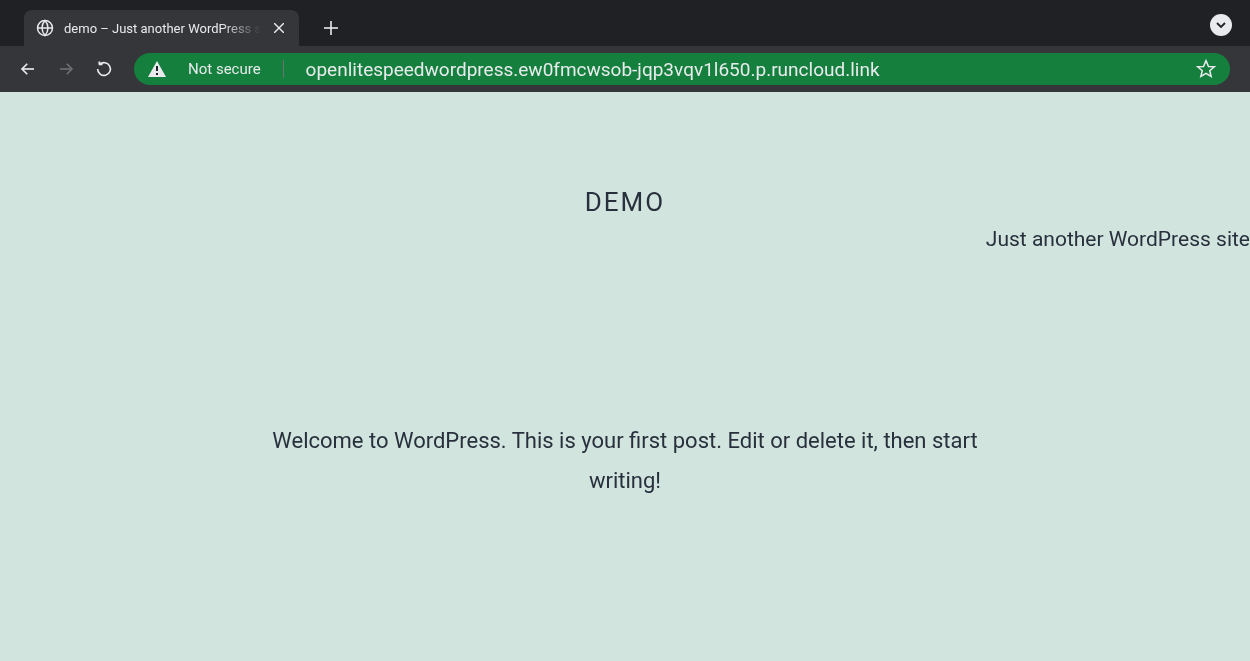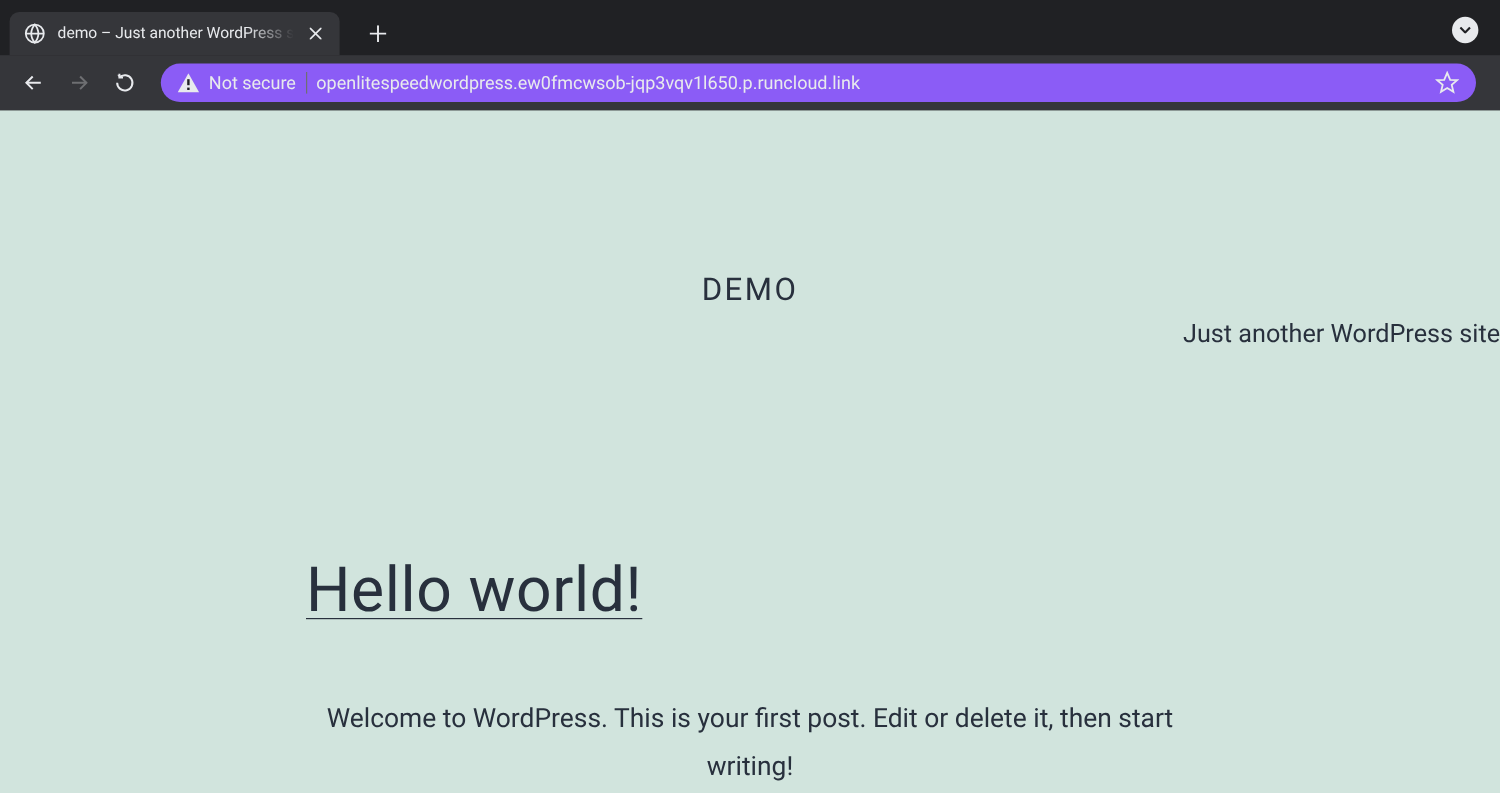--- a/index.html
+++ b/index.html
@@ -15,21 +15,21 @@
       overflow: hidden;
     }
     
     .browser-chrome {
       background: #202124;
     }
     .tab-bar {
       height: 46px;
       display: flex;
       align-items: flex-end;
-      padding: 8px 8px 0 8px;
+      padding: 8px 8px 0 24px;
       gap: 8px;
     }
     .tab {
       background: #35363a;
       height: 36px;
       min-width: 260px;
       border-radius: 8px 8px 0 0;
       display: flex;
       align-items: center;
       padding: 0 12px;
@@ -109,26 +109,26 @@
       cursor: pointer;
       border-radius: 50%;
     }
     .nav-button.disabled {
       color: #6e6f72;
       cursor: default;
     }
     .address-bar {
       flex: 1;
       height: 32px;
-      background: #8b5cf6;
+      background: #15803d;
       border-radius: 16px;
       display: flex;
       align-items: center;
       padding: 0 14px;
-      gap: 8px;
+      gap: 22px;
       margin-left: 8px;
       margin-right: 8px;
       justify-content: center;
     }
     .security-icon {
       display: flex;
       align-items: center;
       color: #e8eaed;
       flex-shrink: 0;
     }
@@ -138,21 +138,21 @@
       flex-shrink: 0;
     }
     .separator {
       width: 1px;
       height: 18px;
       background: #6e6f72;
       flex-shrink: 0;
     }
     .url-text {
       color: #e8eaed;
-      font-size: 15px;
+      font-size: 19px;
       overflow: hidden;
       white-space: nowrap;
       text-overflow: ellipsis;
       flex: 1;
     }
     .star-button {
       display: flex;
       align-items: center;
       justify-content: center;
       color: #e8eaed;
@@ -163,21 +163,20 @@
     
     .page-content {
       background: #d1e4dd;
       height: 569px;
       color: #28303d;
       overflow: hidden;
     }
     .site-header {
       text-align: center;
       padding-top: 95px;
-      margin-top: 40px;
     }
     .site-title {
       font-size: 26px;
       font-weight: 400;
       letter-spacing: 2px;
       color: #28303d;
     }
     .site-title a {
       color: #28303d;
       text-decoration: none;
@@ -292,18 +291,15 @@
 </div>
 
 <div class="page-content">
   <header class="site-header">
     <h1 class="site-title">
       <a href="#">DEMO</a>
     </h1>
     <p class="site-tagline">Just another WordPress site</p>
   </header>
   <article class="post">
-    <h2 class="post-title">
-      <a href="#">Hello world!</a>
-    </h2>
     <p class="post-body">Welcome to WordPress. This is your first post. Edit or delete it, then start writing!</p>
   </article>
 </div>
 
 </body></html>

